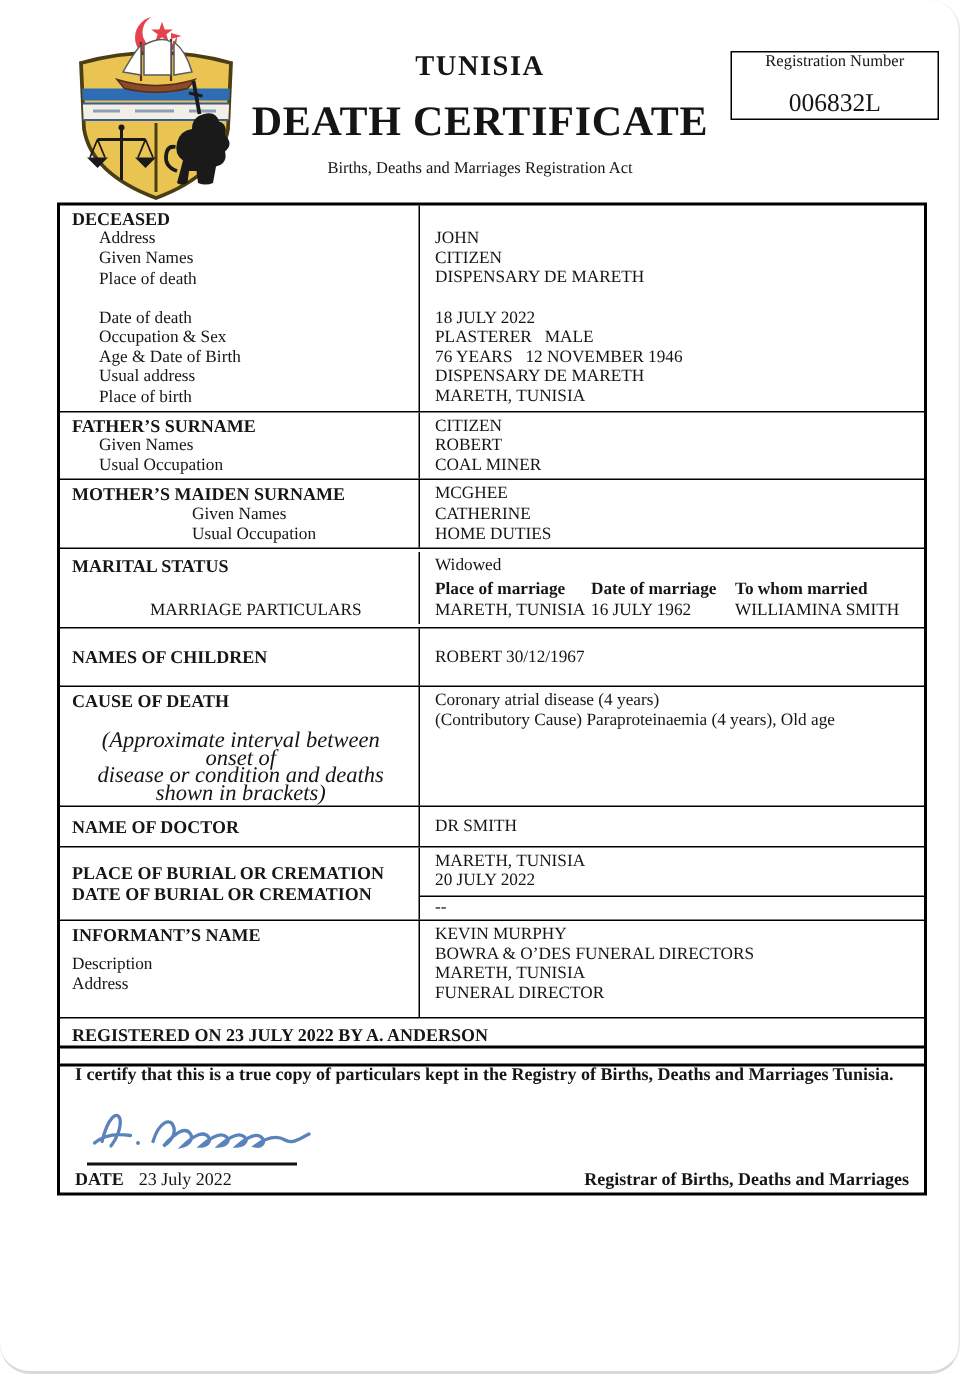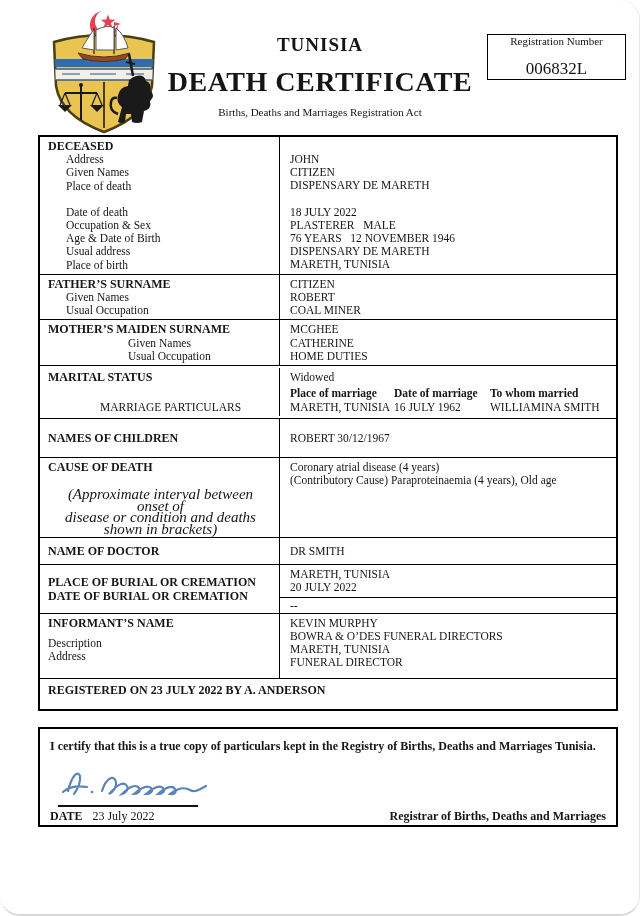--- a/index.html
+++ b/index.html
@@ -64,21 +64,21 @@
   .cause-note { margin-top:15px; text-align:center; font-style:italic;
                 font-size:15px; line-height:11.5px; padding:0 4px; }
 
   .burial-top { padding:3px 8px 2px 10px; border-bottom:1px solid #000; }
   .burial-bot { padding:1px 8px 1px 10px; }
 
   .reg-row { border-top:1px solid #000; padding:4px 8px 3px 8px;
              font-weight:bold; font-size:12px; }
 
   
-  .certify { position:absolute; left:38px; top:727px; width:580px; height:100px;
+  .certify { position:absolute; left:38px; top:697px; width:580px; height:100px;
              border:2px solid #000; box-sizing:border-box; }
   .certify-text { padding:10px 10px 0 10px; font-weight:bold; font-size:12px; }
   .sig { position:absolute; left:14px; top:30px; width:200px; height:46px; }
   .sig-line { position:absolute; left:18px; top:76px; width:140px; height:2px; background:#111; }
   .cert-bottom { position:absolute; left:10px; right:10px; top:80px;
                  display:flex; justify-content:space-between; font-size:12px; }
   .date-wrap { display:flex; gap:10px; }
   .bold { font-weight:bold; }
 </style>
 </head>

